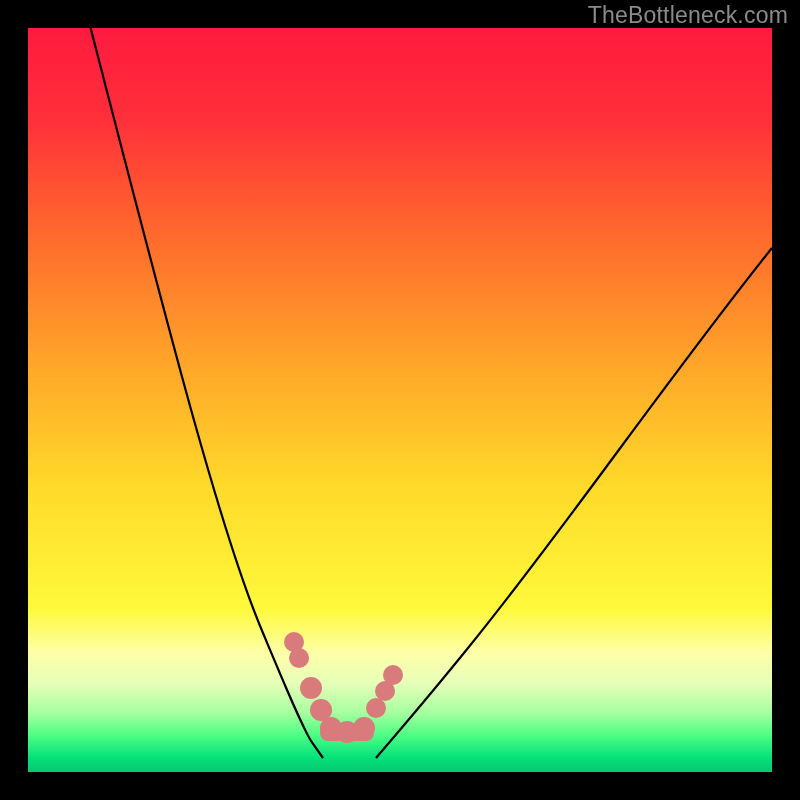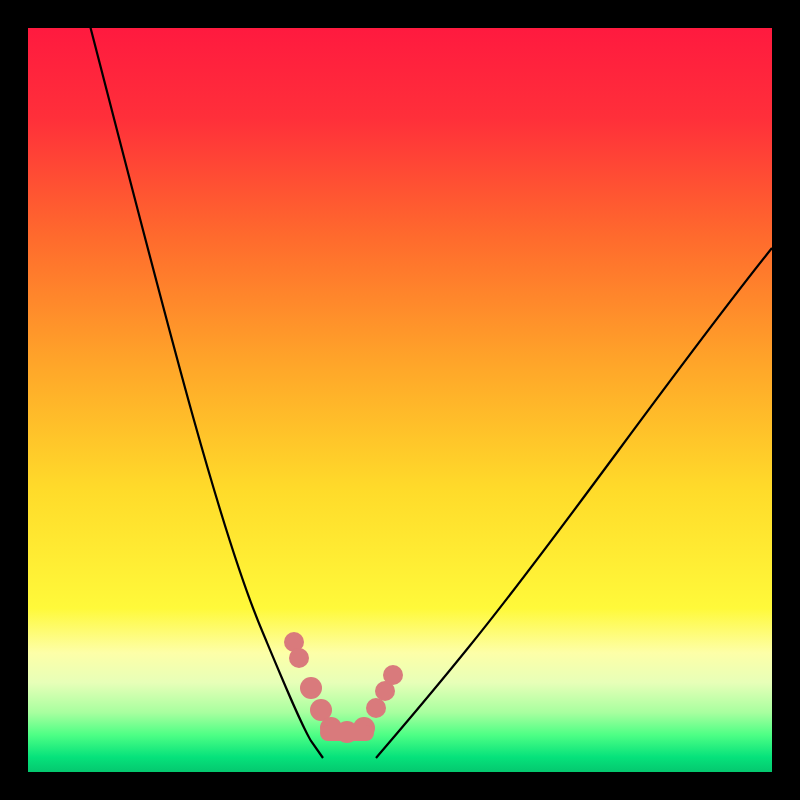--- a/index.html
+++ b/index.html
@@ -48,20 +48,21 @@
     font-size: 23px;
     color: #8a8a8a;
     font-weight: 500;
     letter-spacing: 0.2px;
   }
 </style>
 </head>
 <body>
 
 <div class="frame">
+  <div class="watermark">TheBottleneck.com</div>
 
   <div class="plot">
     <svg class="gradient" viewBox="0 0 744 744" preserveAspectRatio="none">
       <defs>
         <linearGradient id="bg-grad" x1="0" y1="0" x2="0" y2="1">
             <stop offset="0%" stop-color="#ff1a3f"></stop>
             <stop offset="12%" stop-color="#ff2f3a"></stop>
             <stop offset="28%" stop-color="#ff6a2d"></stop>
             <stop offset="45%" stop-color="#ffa529"></stop>
             <stop offset="62%" stop-color="#ffdb2a"></stop>

